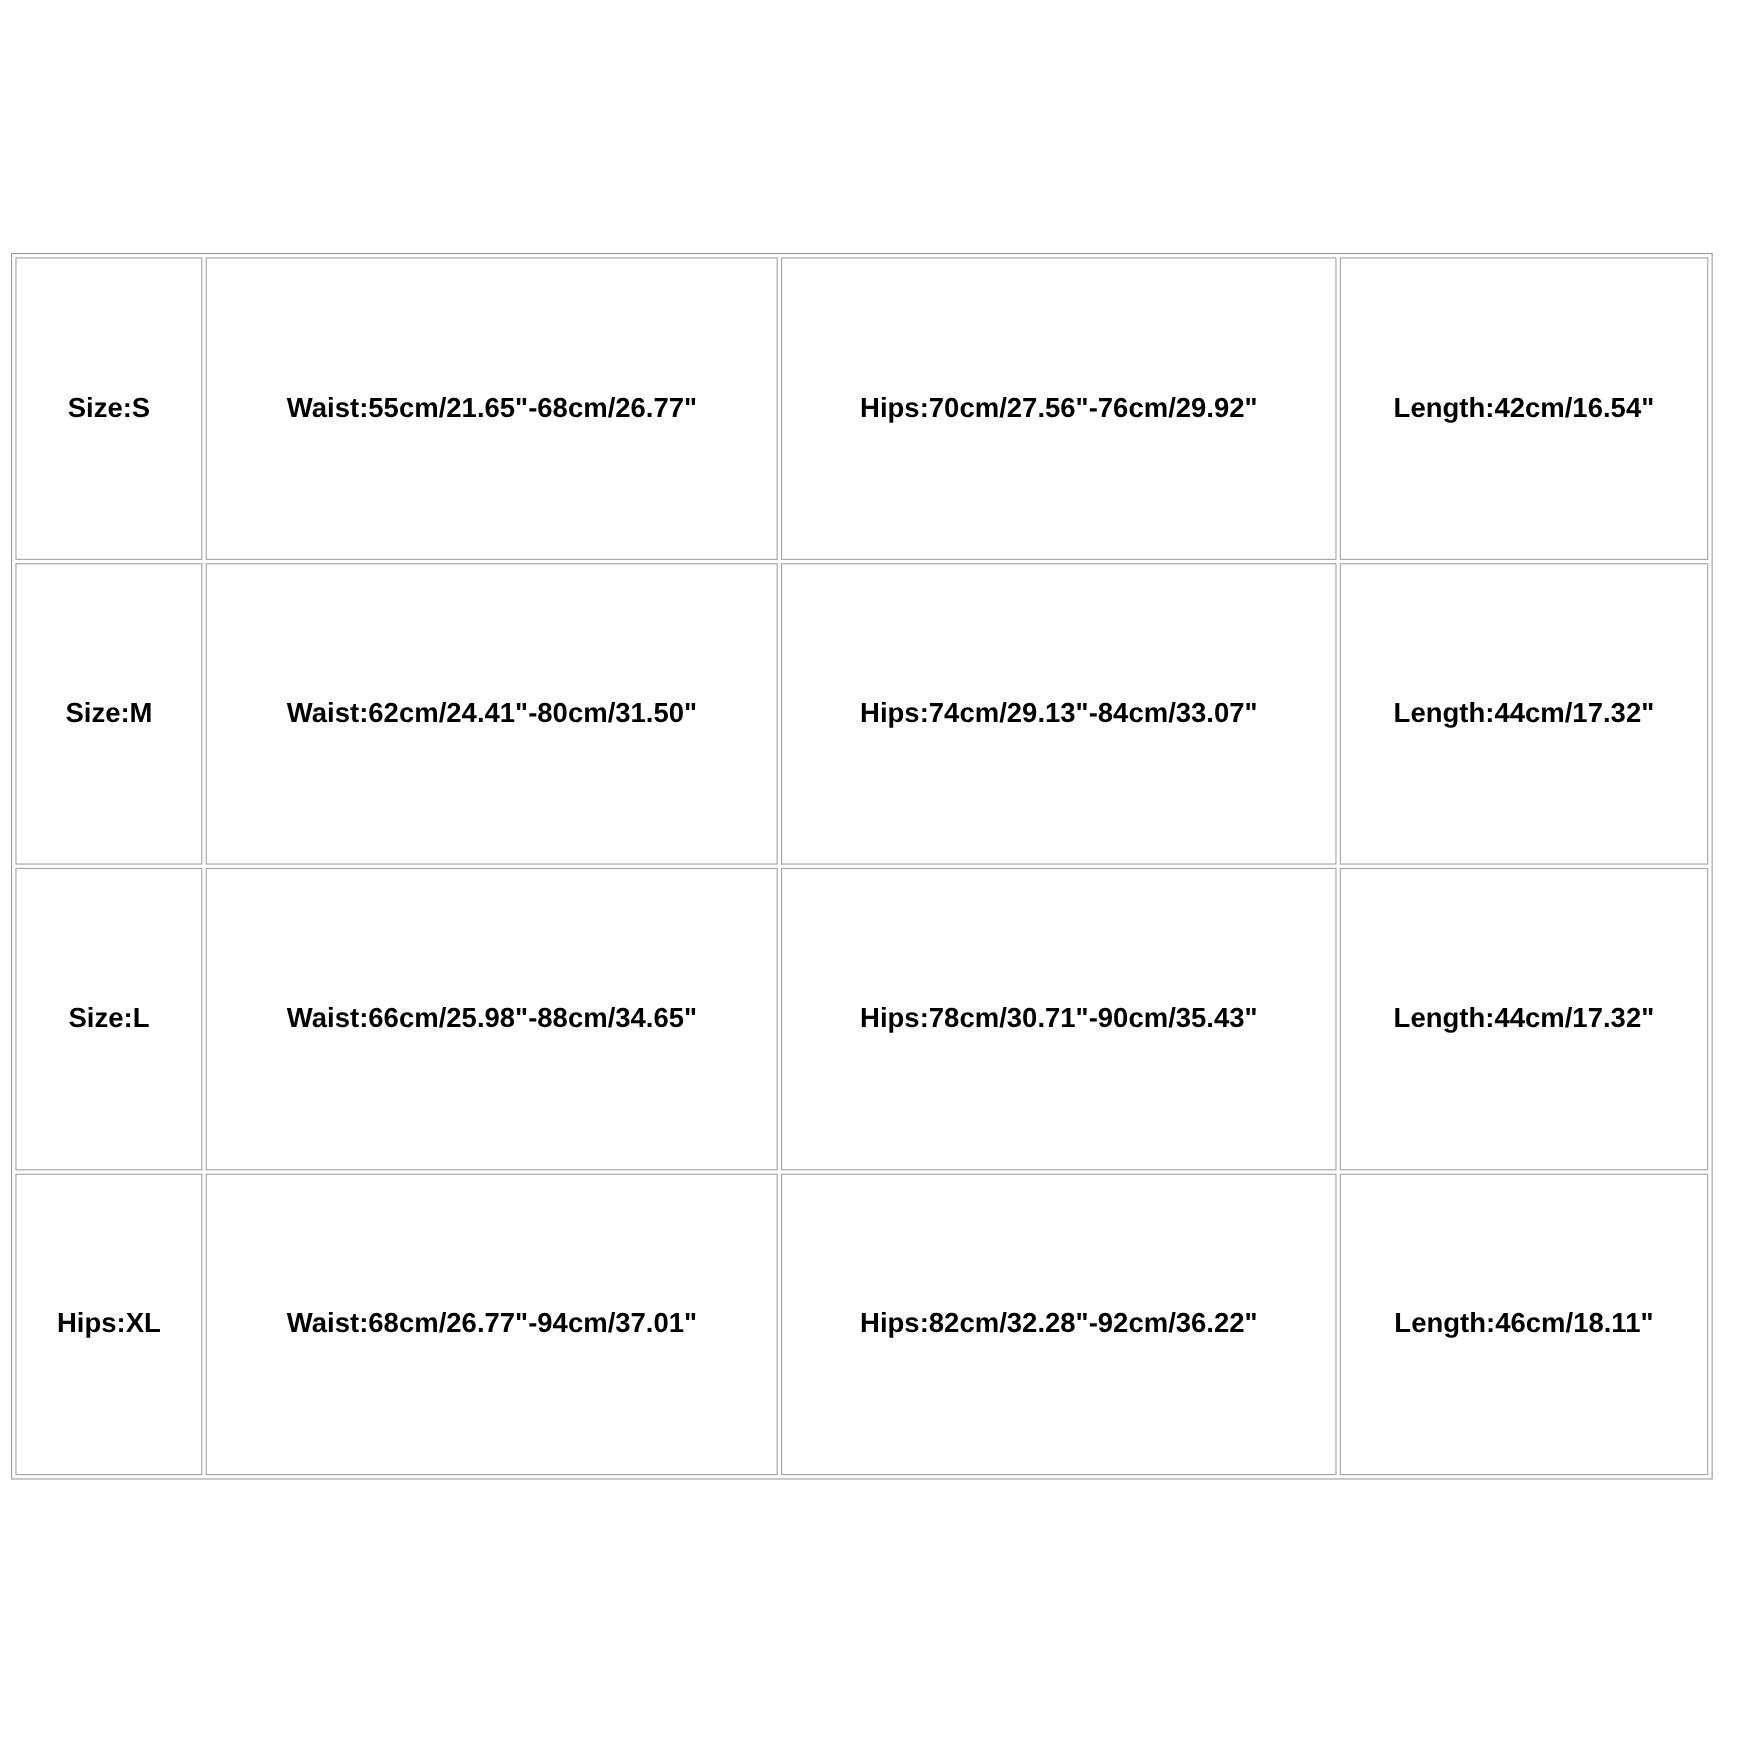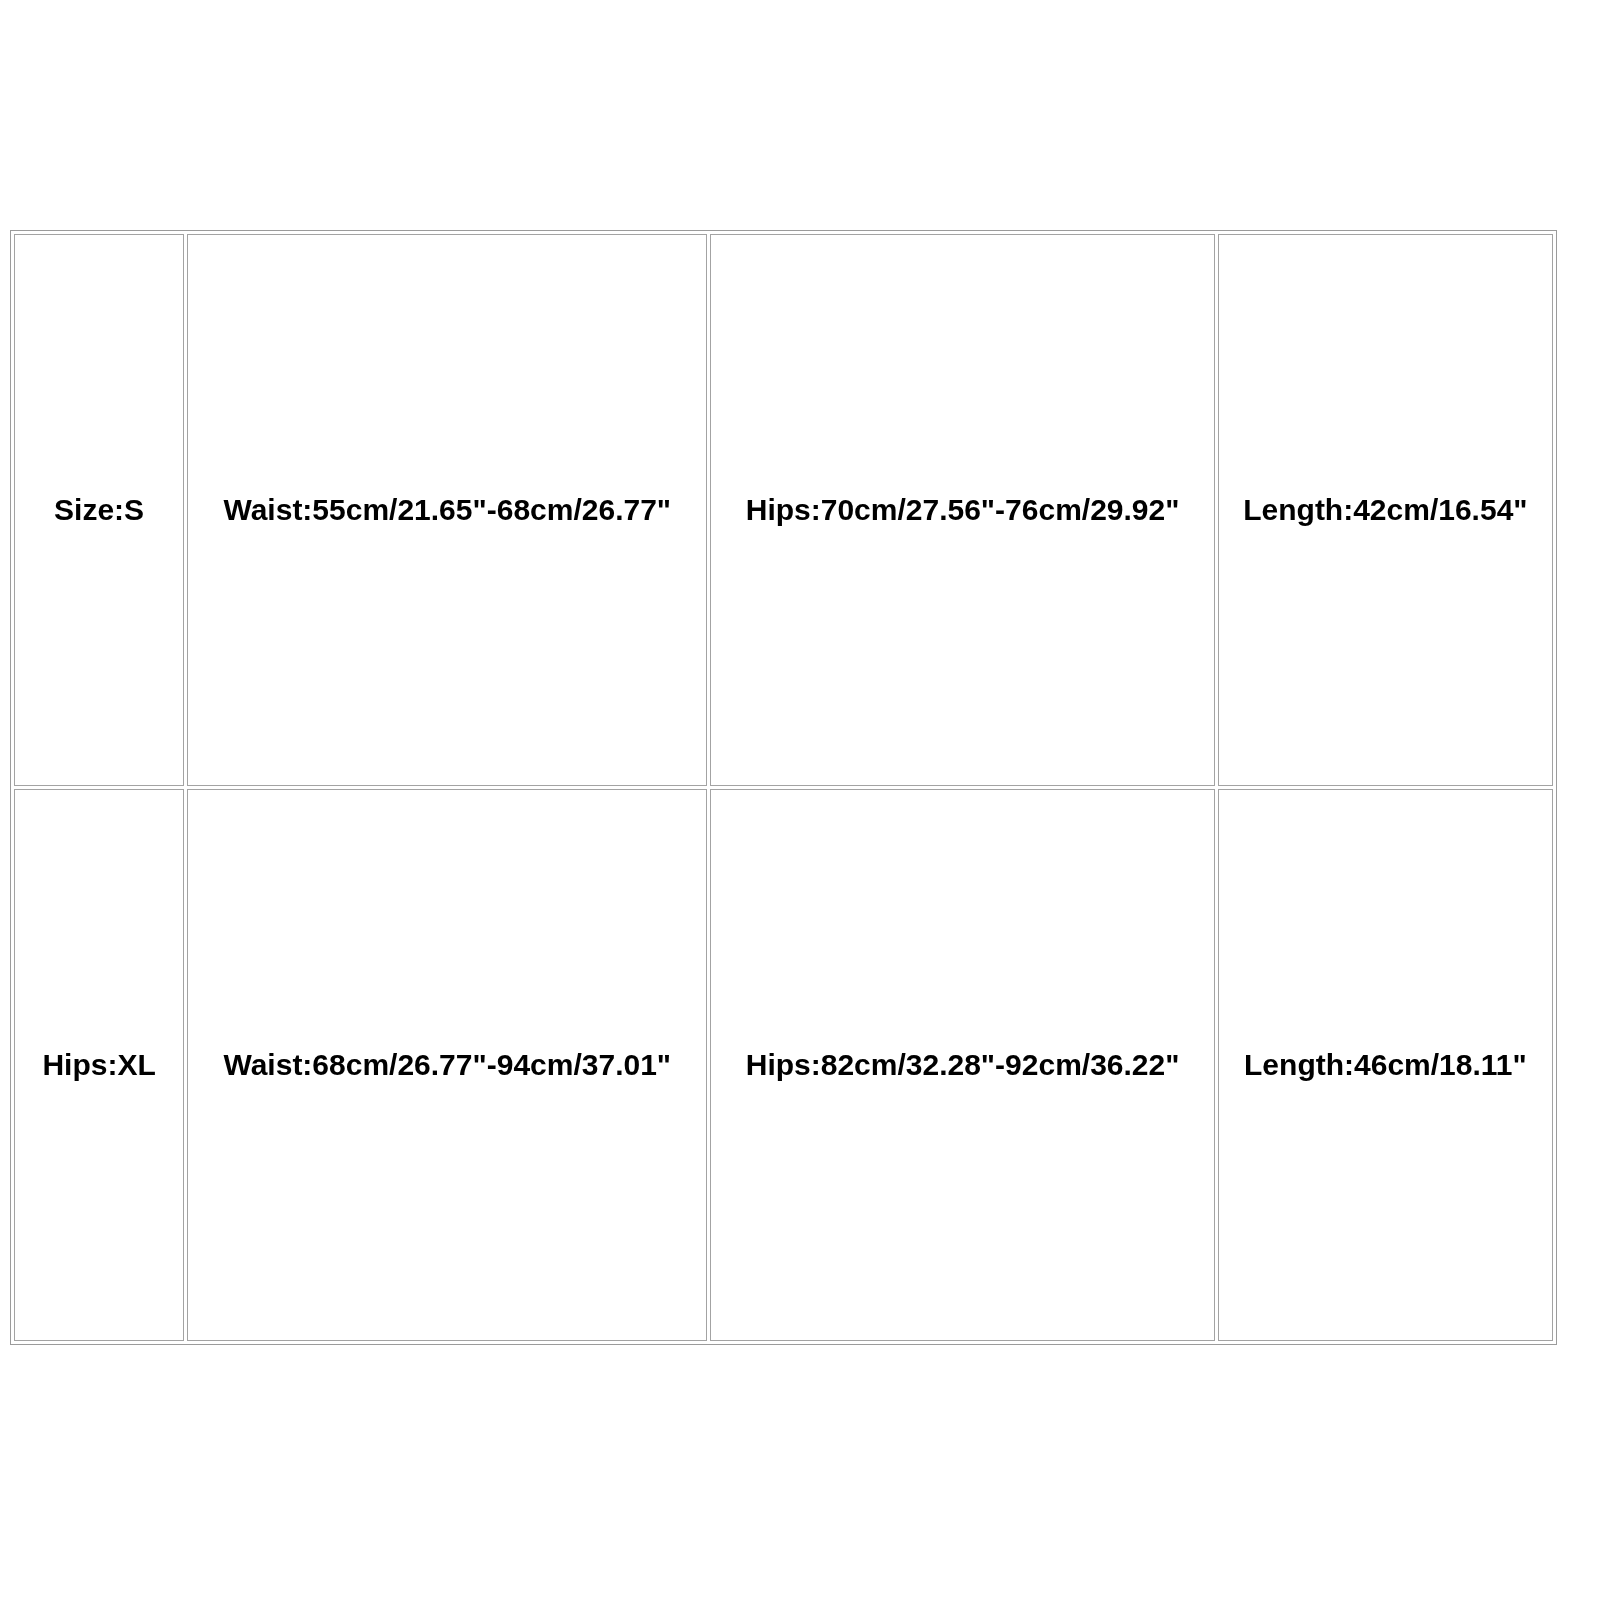--- a/index.html
+++ b/index.html
@@ -26,21 +26,21 @@
     background: #ffffff;
     table-layout: fixed;
   }
   table.size-chart td {
     border: 1px solid #a3a3a3;
     background: #ffffff;
     text-align: center;
     vertical-align: middle;
     font-family: "Liberation Sans", sans-serif;
     font-weight: bold;
-    font-size: 30px;
+    font-size: 25px;
     line-height: 1.25;
     color: #000000;
     padding: 4px 10px;
     overflow: hidden;
     white-space: nowrap;
   }
   col.c-size   { width: 170px; }
   col.c-waist  { width: 520px; }
   col.c-hips   { width: 504px; }
   col.c-length { width: 335px; }
@@ -57,20 +57,32 @@
       <col class="c-length">
     </colgroup>
     <tbody>
       <tr>
         <td>Size:S</td>
         <td>Waist:55cm/21.65"-68cm/26.77"</td>
         <td>Hips:70cm/27.56"-76cm/29.92"</td>
         <td>Length:42cm/16.54"</td>
       </tr>
       <tr>
+        <td>Size:M</td>
+        <td>Waist:62cm/24.41"-80cm/31.50"</td>
+        <td>Hips:74cm/29.13"-84cm/33.07"</td>
+        <td>Length:44cm/17.32"</td>
+      </tr>
+      <tr>
+        <td>Size:L</td>
+        <td>Waist:66cm/25.98"-88cm/34.65"</td>
+        <td>Hips:78cm/30.71"-90cm/35.43"</td>
+        <td>Length:44cm/17.32"</td>
+      </tr>
+      <tr>
         <td>Hips:XL</td>
         <td>Waist:68cm/26.77"-94cm/37.01"</td>
         <td>Hips:82cm/32.28"-92cm/36.22"</td>
         <td>Length:46cm/18.11"</td>
       </tr>
     </tbody>
   </table>
 </div>
 
 </body></html>

